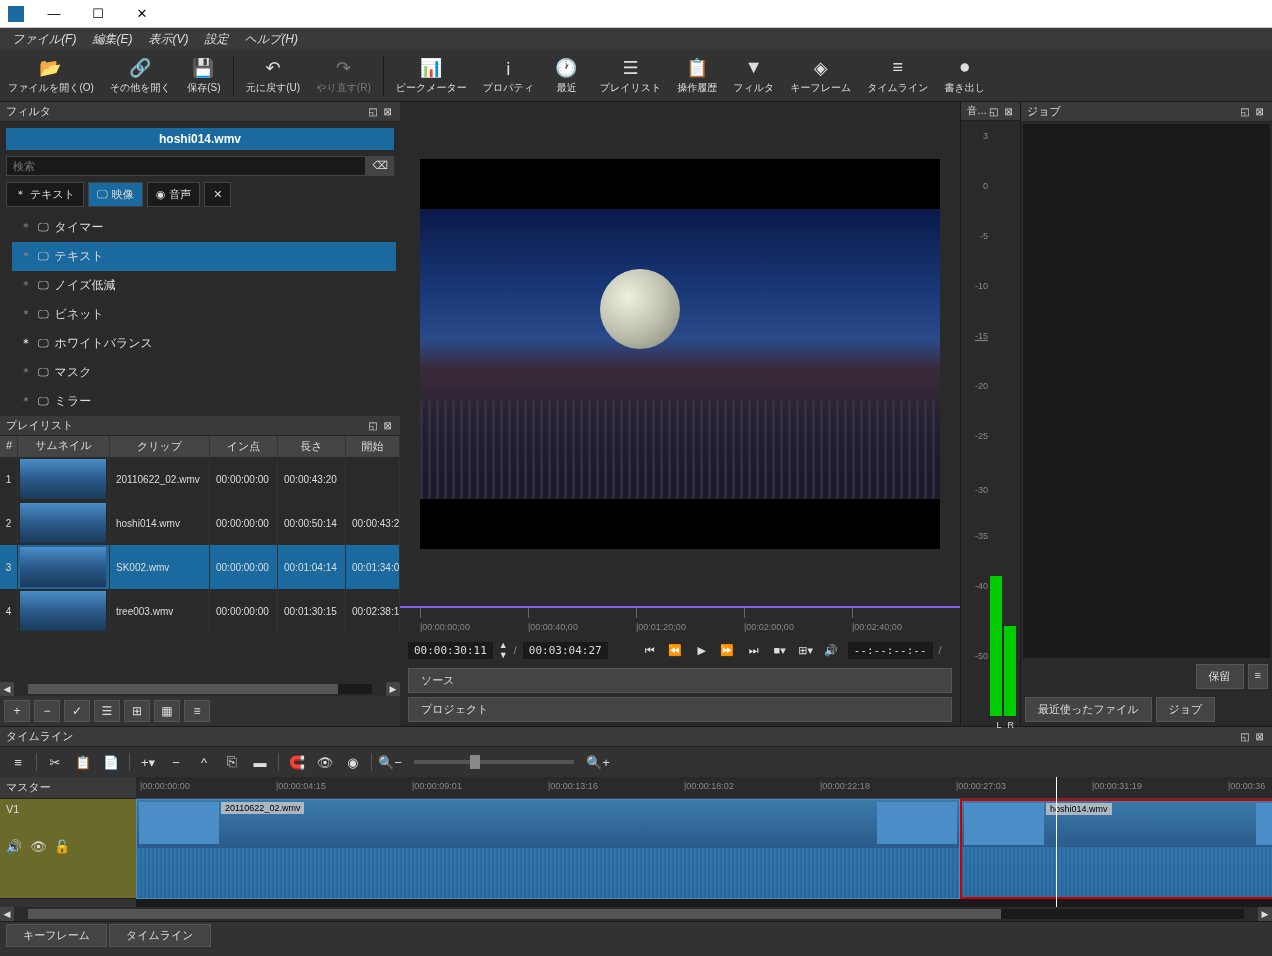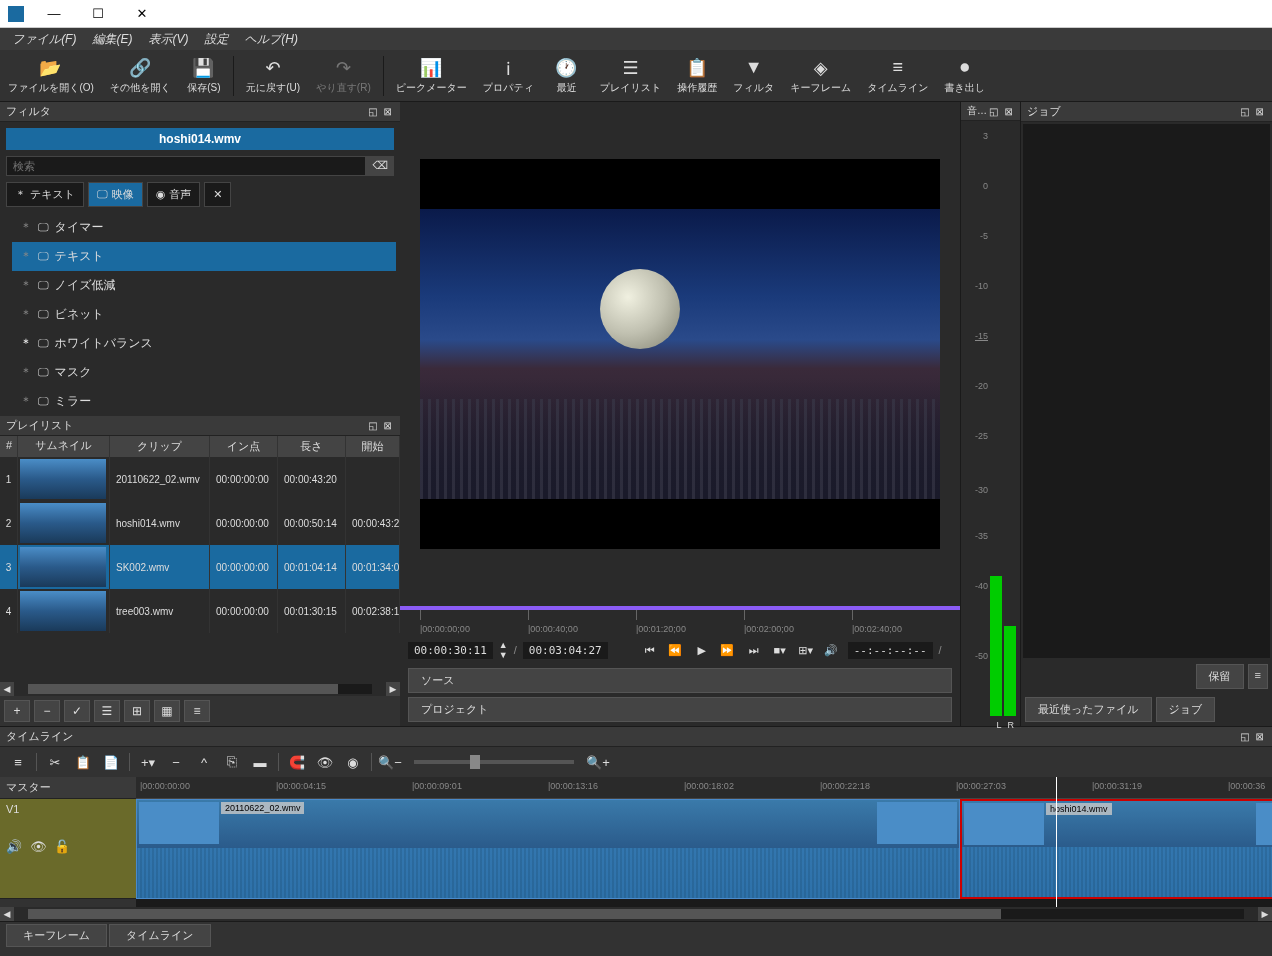--- a/index.html
+++ b/index.html
@@ -51,21 +51,21 @@
 .pl-start { width: 54px; overflow: hidden; }
 .playlist-tools { display: flex; gap: 4px; padding: 4px; background: #323232; }
 .tool-btn { background: #444; border: 1px solid #555; width: 26px; height: 22px; display: flex; align-items: center; justify-content: center; font-size: 12px; }
 .center-col { flex: 1; display: flex; flex-direction: column; background: #2a2a2a; }
 .preview { flex: 1; display: flex; align-items: center; justify-content: center; padding: 20px; }
 .preview-img { width: 520px; height: 390px; background: #000; display: flex; align-items: center; justify-content: center; }
 .preview-content { width: 520px; height: 290px; background: linear-gradient(180deg, #0a1a4a 0%, #1a3a7a 30%, #2a4a8a 45%, #3a2a3a 55%, #1a1a2a 100%); position: relative; }
 .moon { position: absolute; width: 80px; height: 80px; border-radius: 50%; background: radial-gradient(circle at 35% 35%, #f0f0e0, #c0c0b0, #808070); top: 60px; left: 180px; }
 .city { position: absolute; bottom: 0; left: 0; right: 0; height: 120px; background: linear-gradient(180deg, transparent, #1a1a2a); }
 .city::before { content: ''; position: absolute; bottom: 0; left: 0; right: 0; height: 100px; background-image: repeating-linear-gradient(90deg, #3a3a4a 0, #3a3a4a 3px, transparent 3px, transparent 8px); opacity: 0.6; }
-.transport-ruler { height: 30px; background: #2a2a2a; position: relative; border-top: 4px solid #8b5cf6; }
+.transport-ruler { height: 30px; background: #2a2a2a; position: relative; border-top: 2px solid #8b5cf6; }
 .ruler-mark { position: absolute; font-size: 9px; color: #888; top: 14px; }
 .ruler-mark::before { content: ''; position: absolute; top: -14px; left: 0; width: 1px; height: 10px; background: #666; }
 .transport { display: flex; align-items: center; gap: 6px; padding: 4px 8px; background: #2a2a2a; }
 .tc { background: #1a1a1a; padding: 2px 6px; font-size: 11px; font-family: monospace; }
 .tc-sep { color: #888; }
 .transport-btn { width: 20px; height: 20px; display: flex; align-items: center; justify-content: center; font-size: 11px; }
 .source-tabs { display: flex; gap: 4px; padding: 4px 8px; flex-direction: column; }
 .src-tab { background: #444; border: 1px solid #555; padding: 4px 12px; font-size: 11px; }
 .right-col { width: 60px; display: flex; flex-direction: column; background: #2a2a2a; border-left: 1px solid #1a1a1a; }
 .meter-scale { flex: 1; position: relative; padding: 6px 4px; }

